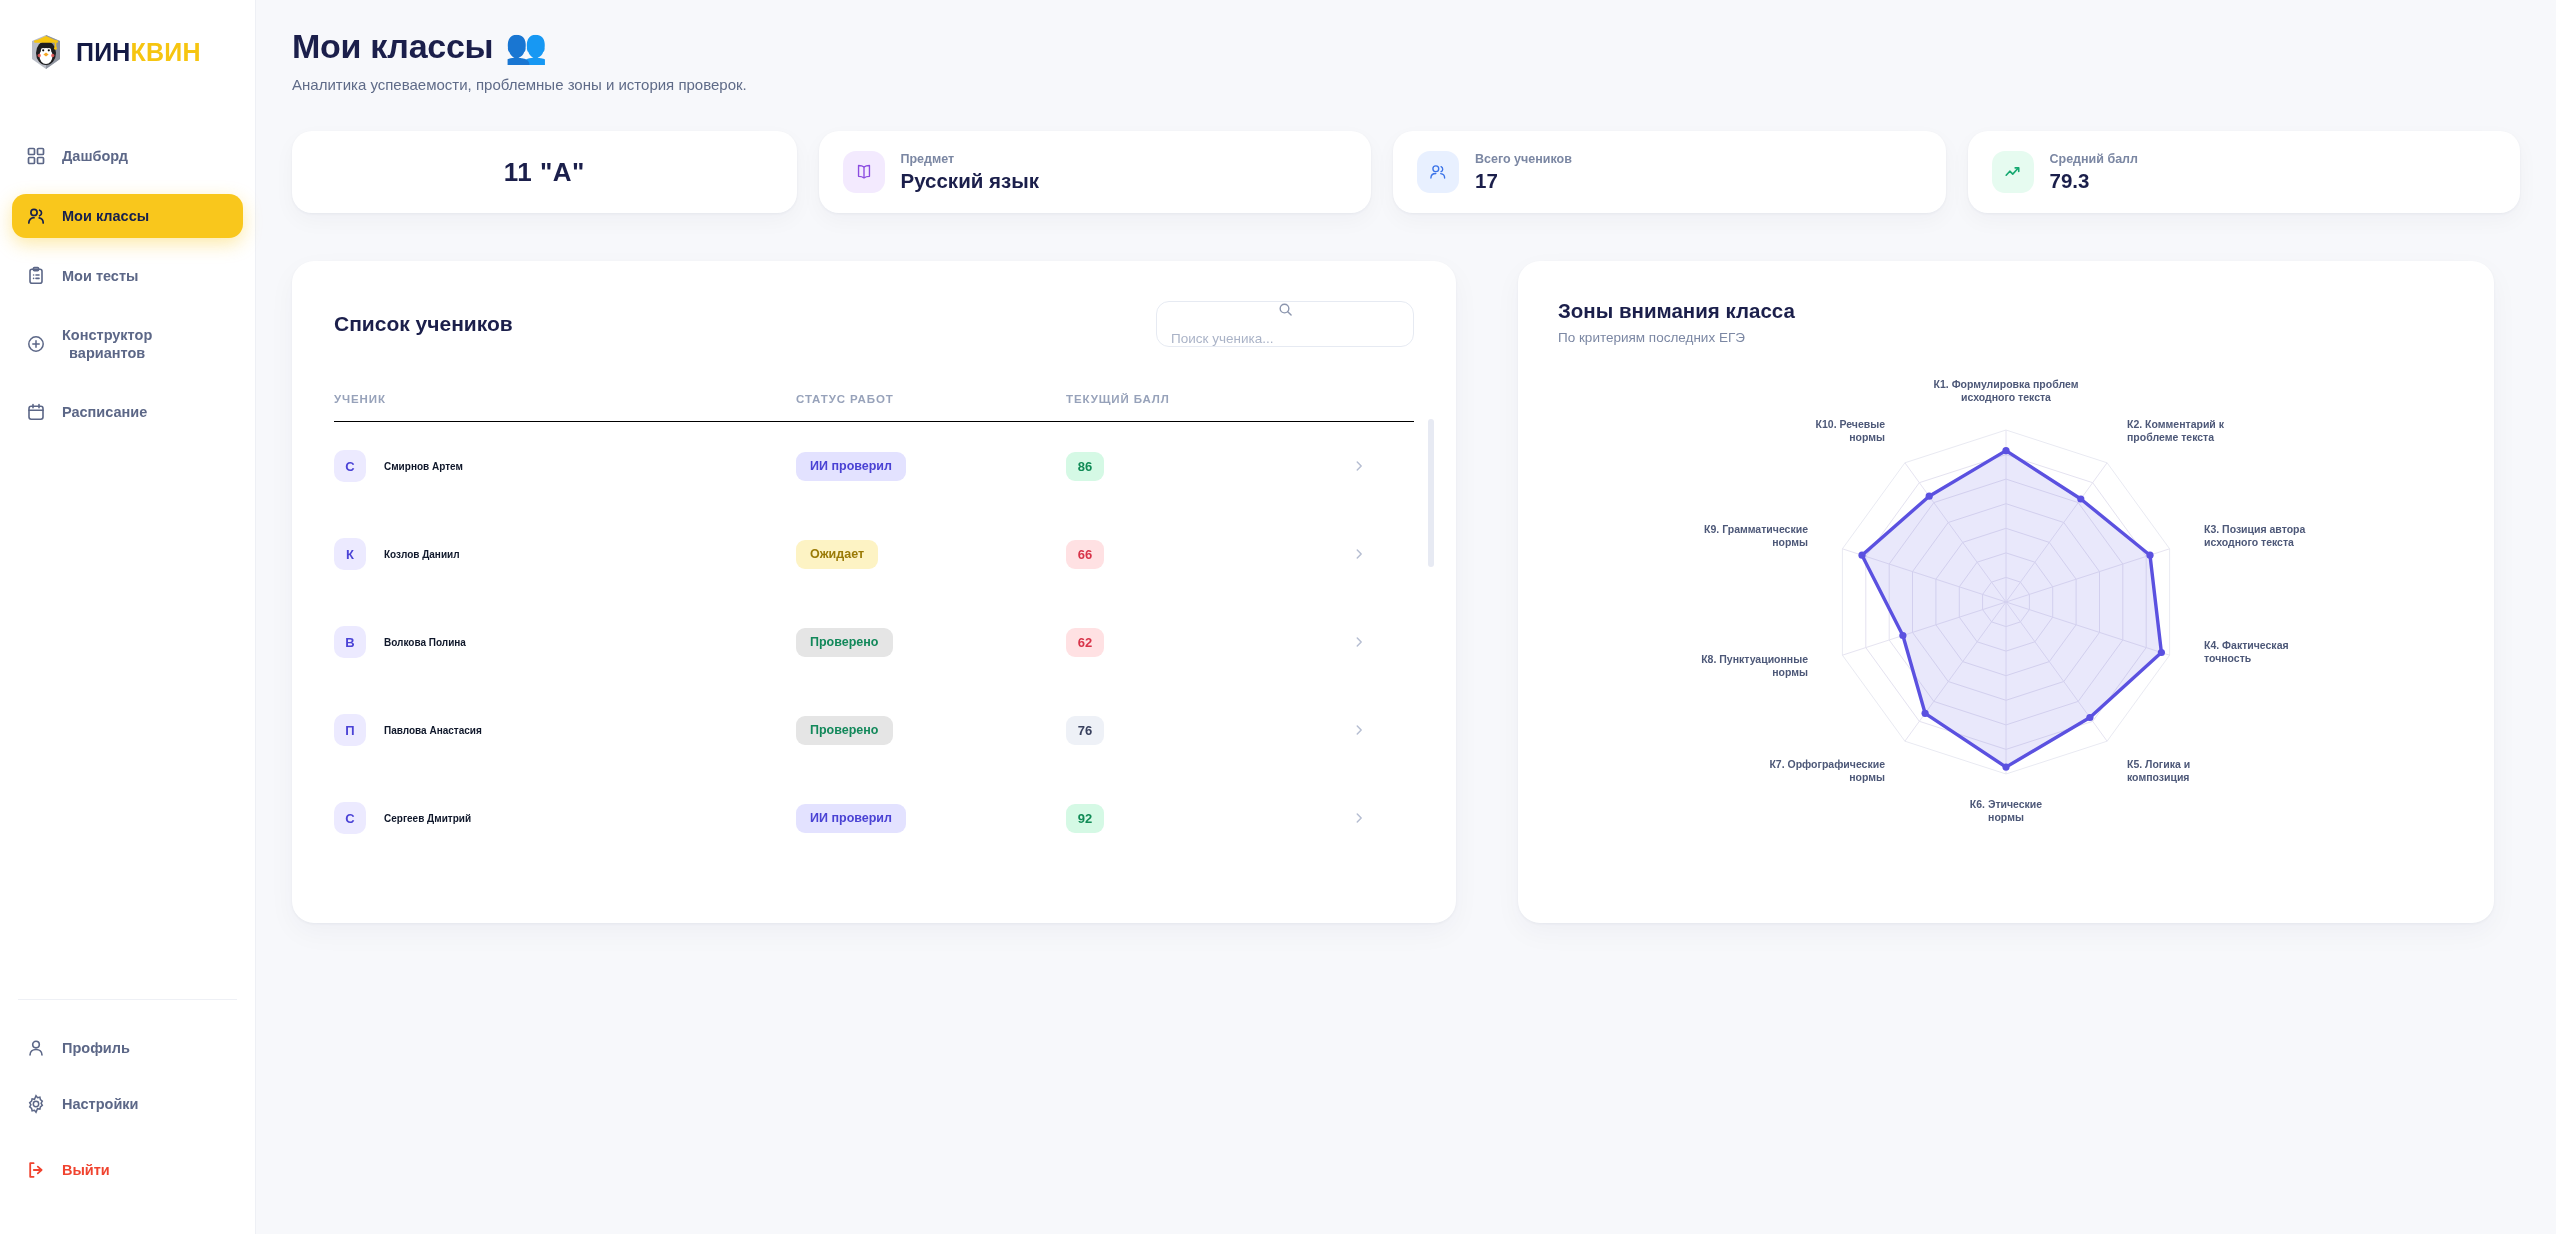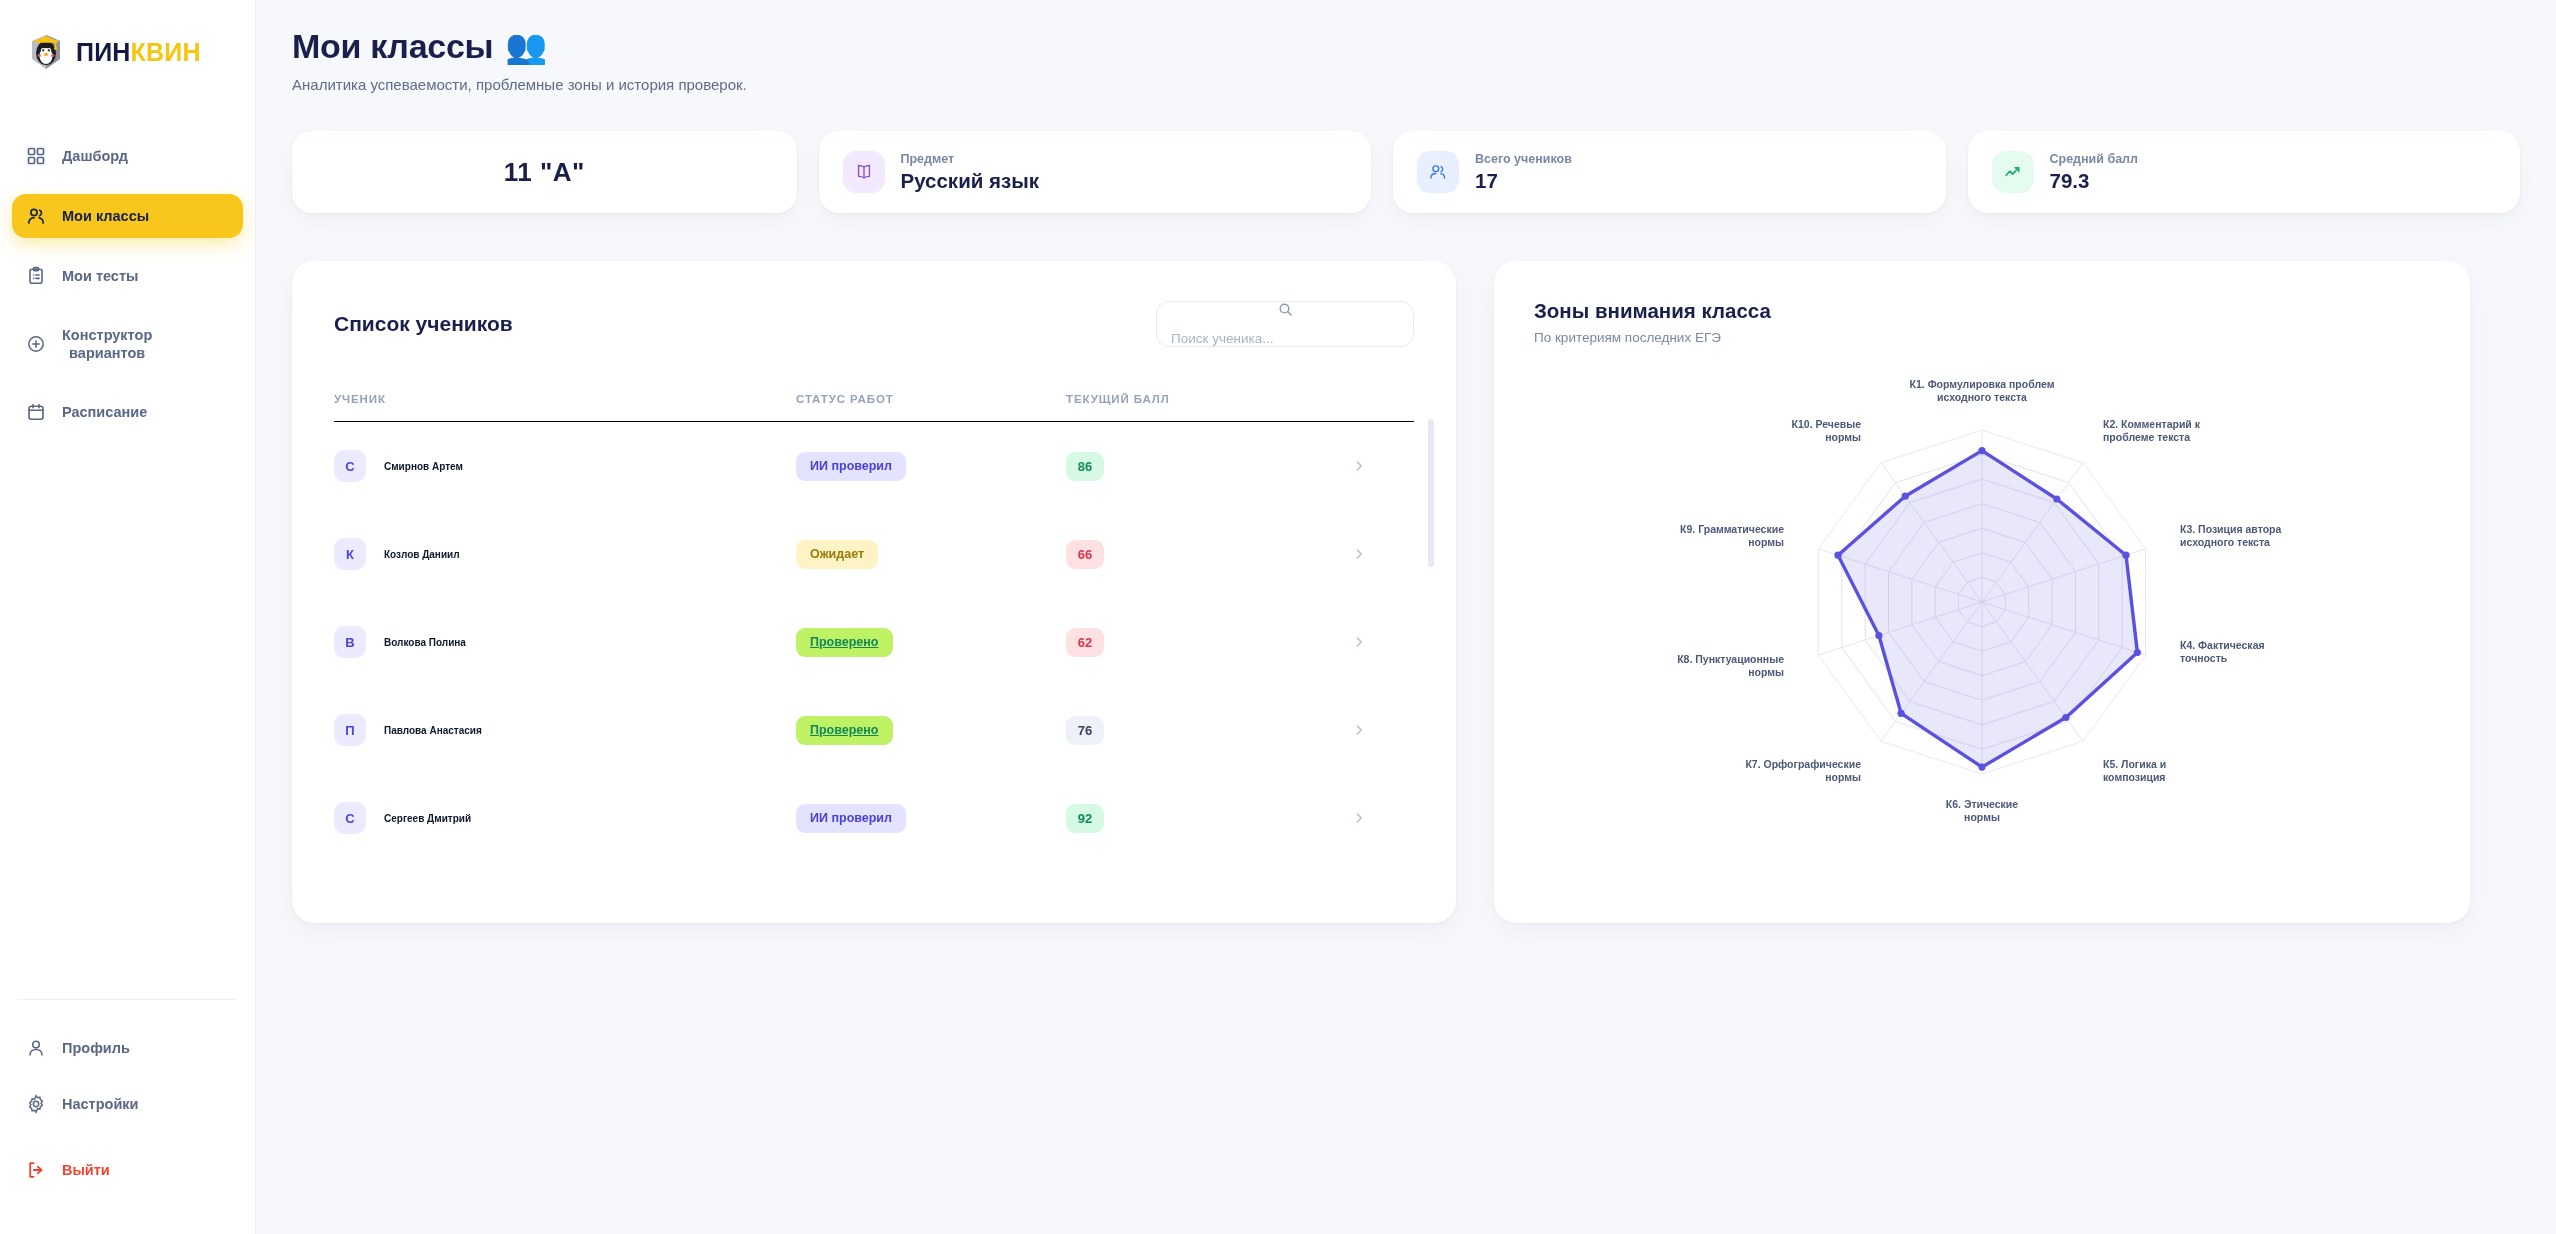--- a/index.html
+++ b/index.html
@@ -74,21 +74,21 @@
   .card.icon-card { padding: 0 24px; gap: 16px; }
   .tile { width: 42px; height: 42px; border-radius: 13px; flex: none;
           display: flex; align-items: center; justify-content: center; }
   .tile.purple { background: #f3eafe; }
   .tile.blue   { background: #e8f0ff; }
   .tile.green  { background: #e6fbf0; }
   .card-label { font-size: 12.5px; color: #7b87a3; font-weight: 600; margin-bottom: 3px;}
   .card-value { font-size: 20.5px; font-weight: 700; color: #1b1f4b; }
 
   
-  .panels { display: flex; gap: 38px; margin-top: 48px; align-items: flex-start; }
+  .panels { display: flex; gap: 62px; margin-top: 48px; align-items: flex-start; }
   .panel {
     background: #fff; border-radius: 22px;
     box-shadow: 0 1px 3px rgba(24,32,70,.05), 0 10px 28px rgba(24,32,70,.04);
   }
   .panel-left { width: 1164px; height: 662px; padding: 40px 42px 0 42px; position: relative; overflow: hidden;}
   .panel-right { width: 976px; height: 662px; padding: 38px 40px 0 40px; }
 
   .panel-head { display: flex; align-items: center; justify-content: space-between; }
   .panel-title { font-size: 21px; font-weight: 700; color: #1b1f4b; }
   .panel-title-sm { font-size: 20.5px; font-weight: 700; color: #1b1f4b; }
@@ -124,21 +124,21 @@
   }
   .sname { font-size: 10px; font-weight: 700; color: #0f172a; }
 
   .badge {
     display: inline-flex; align-items: center; justify-content: center;
     height: 29px; padding: 0 14px; border-radius: 9px;
     font-size: 12.5px; font-weight: 700;
   }
   .b-ai      { background: #e3e2ff; color: #4a42d4; }
   .b-wait    { background: #fdf3c4; color: #9a7a06; }
-  .b-done    { background: #bef264; color: #12885a; text-decoration: underline; }
+  .b-done    { background: #e5e5e5; color: #12885a; }
 
   .score {
     display: inline-flex; align-items: center; justify-content: center;
     min-width: 38px; height: 29px; padding: 0 11px; border-radius: 9px;
     font-size: 13px; font-weight: 700;
   }
   .s-good { background: #d5f9e5; color: #118b56; }
   .s-bad  { background: #ffe1e3; color: #d8344a; }
   .s-neut { background: #eef1f7; color: #39415e; }
 

